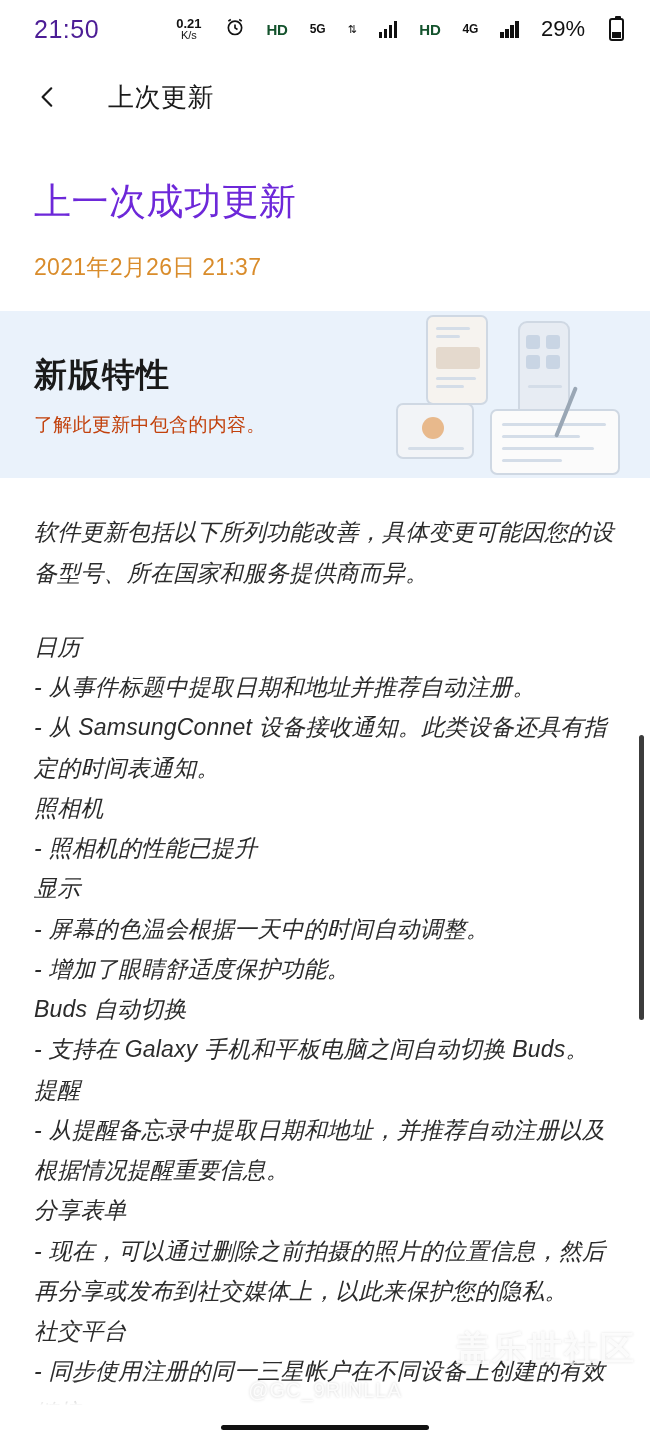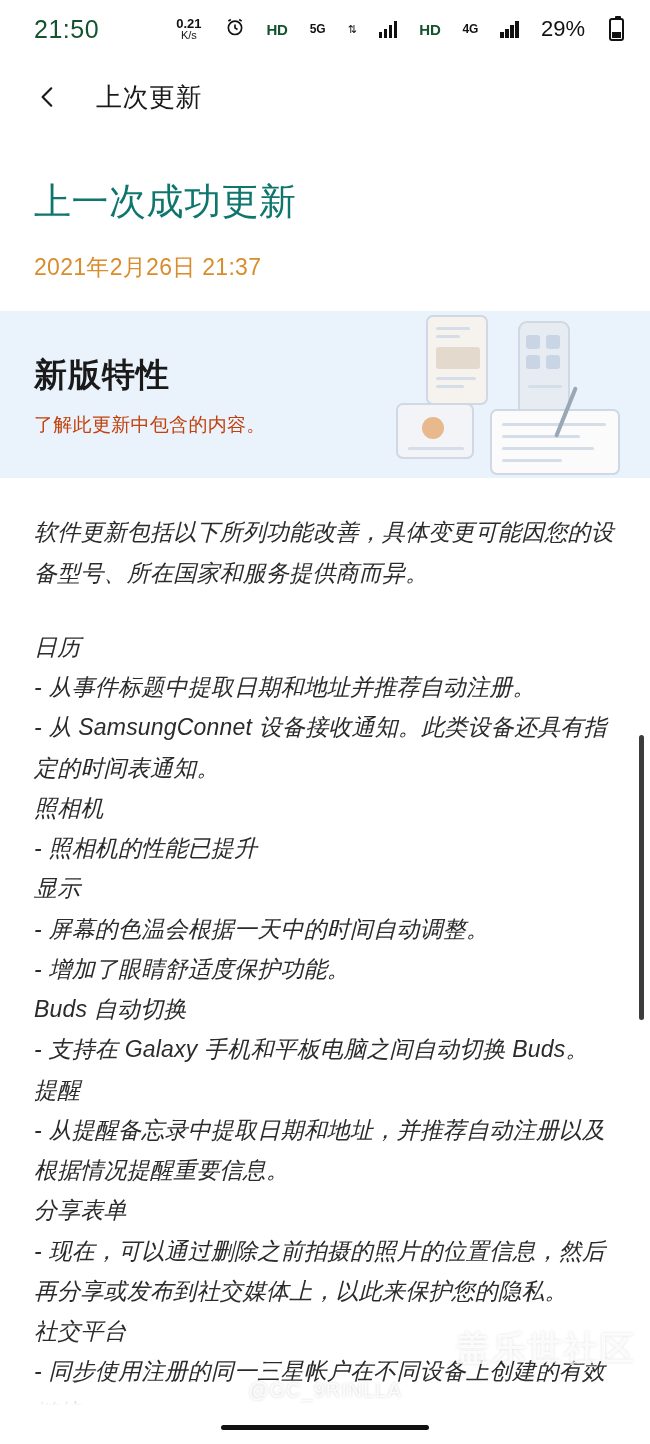--- a/index.html
+++ b/index.html
@@ -17,21 +17,21 @@
     height: 58px;
     display: flex;
     align-items: center;
     justify-content: space-between;
     padding: 0 26px 0 34px;
     color: #111;
   }
   .status-time {
     font-size: 25px;
     letter-spacing: .5px;
-    color: #14532d;
+    color: #4c1d95;
   }
   .status-right {
     display: flex;
     align-items: center;
     gap: 22px;
   }
   .kbs {
     display: flex;
     flex-direction: column;
     align-items: center;
@@ -80,41 +80,41 @@
     background: #111;
   }
   .up-arrow { font-size: 11px; line-height: 1; }
 
   
   .appbar {
     height: 78px;
     display: flex;
     align-items: center;
     padding-left: 26px;
-    gap: 26px;
+    gap: 38px;
   }
   .back-btn {
     width: 44px; height: 44px;
     display: flex; align-items: center; justify-content: center;
     cursor: pointer;
   }
   .back-btn svg { display: block; }
   .appbar-title {
     font-size: 26px;
     color: #1a1a1a;
     letter-spacing: .5px;
   }
 
   
   .header {
     padding: 44px 34px 0 34px;
   }
   .page-title {
     font-size: 37px;
-    color: #0f766e;
+    color: #6d28d9;
     letter-spacing: .5px;
     line-height: 1.2;
   }
   .timestamp {
     margin-top: 28px;
     font-size: 23px;
     color: #d98c2b;
     letter-spacing: .3px;
   }
 

